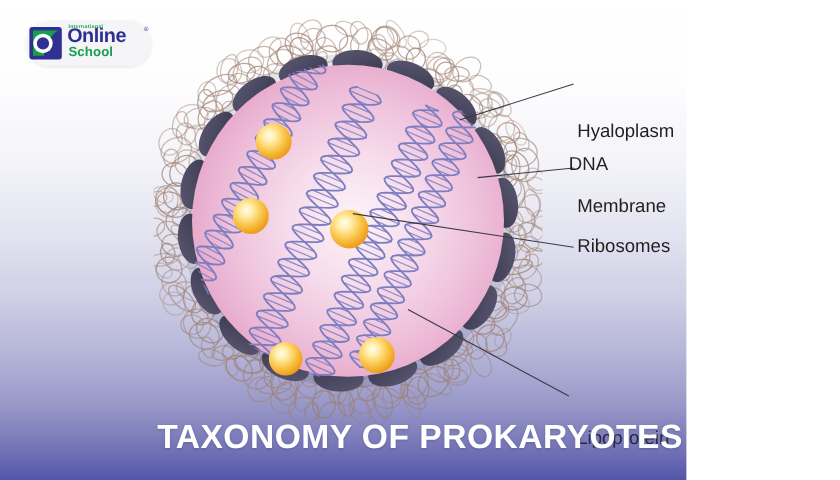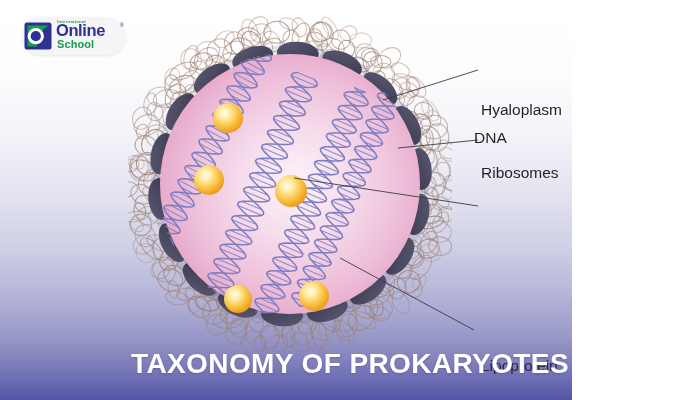--- a/index.html
+++ b/index.html
@@ -634,25 +634,26 @@
     <g stroke="#3a3a44" stroke-width="0.9" fill="none">
       <line x1="383" y1="100" x2="478" y2="70"></line>
       <line x1="398" y1="148" x2="478" y2="140"></line>
       <line x1="294" y1="178" x2="478" y2="206"></line>
       <line x1="340" y1="258" x2="474" y2="330"></line>
     </g>
   </svg>
 
   <div class="label" id="label-lipoprotein">
     <div>Hyaloplasm</div>
-    <div>Ribosomes</div>
+    <div>Membrane</div>
   </div>
 
   <div class="label" id="label-dna">DNA</div>
 
+  <div class="label" id="label-ribosomes">Ribosomes</div>
 
   <div class="label" id="label-hyaloplasm">
     <div>Lipoprotein</div>
     
   </div>
 
   <div id="page-title">TAXONOMY OF PROKARYOTES</div>
 
 </div>
 

